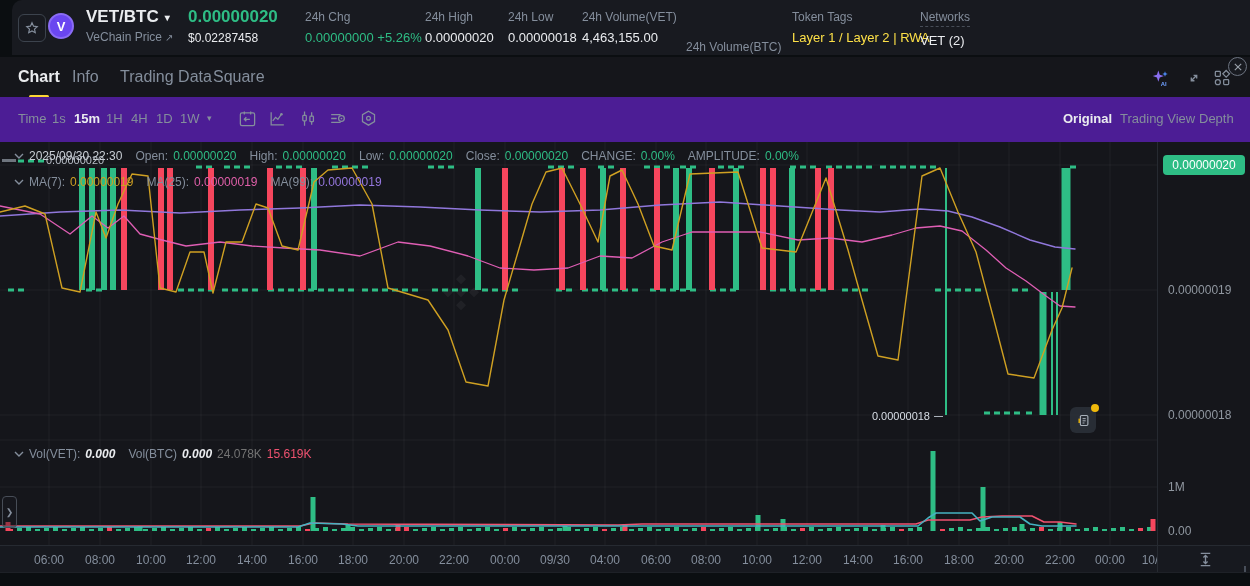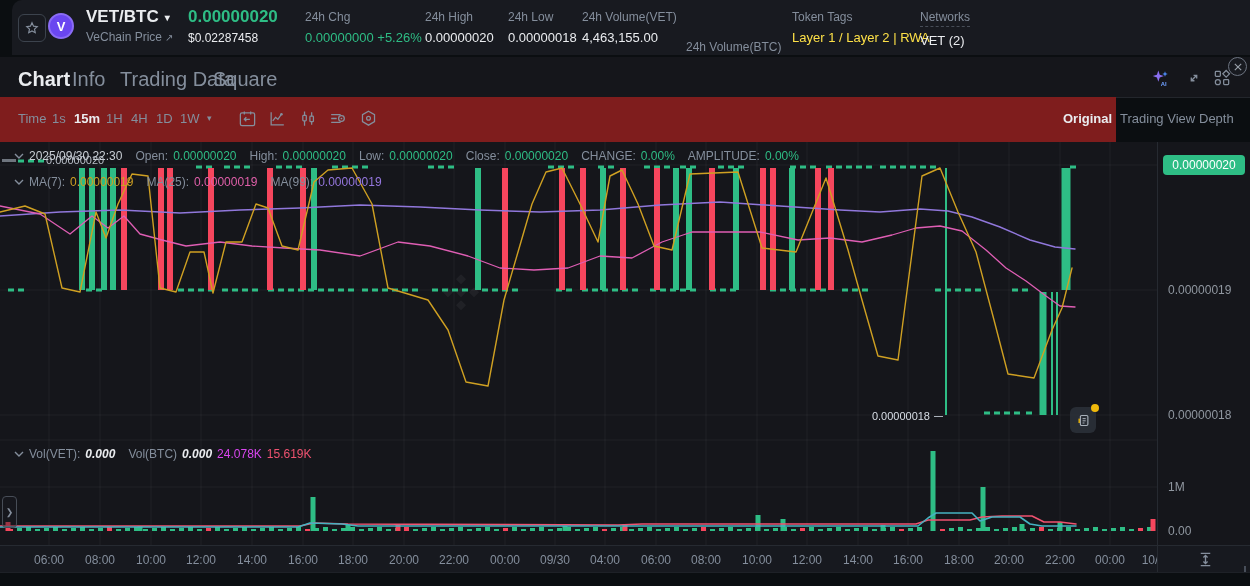--- a/index.html
+++ b/index.html
@@ -16,45 +16,45 @@
   .last-price{font-size:17px;font-weight:bold;color:#2EBD85;}
   .usd-price{margin-top:4px;font-size:12px;color:#EAECEF;}
   .stat{position:absolute;top:10px;}
   .stat-label{font-size:12px;color:#848E9C;white-space:nowrap;}
   .stat-label.dashed{border-bottom:1px dashed #474D57;padding-bottom:2px;cursor:help;}
   .stat-value{margin-top:6px;font-size:13px;color:#EAECEF;white-space:nowrap;}
   .stat-value.up{color:#2EBD85;}
   .stat-value.tag{color:#fde047;}
   
   .tabsrow{position:absolute;left:0;top:57px;width:1250px;height:40px;background:#15161B;border-bottom:1px solid #23262C;}
-  .tab{position:absolute;top:11px;font-size:20px;color:#848E9C;cursor:pointer;}
+  .tab{position:absolute;top:11px;font-size:16px;color:#848E9C;cursor:pointer;}
   .tab.active{color:#EAECEF;font-weight:bold;}
   .tab .underline{position:absolute;left:50%;transform:translateX(-50%);bottom:-12px;width:20px;height:3px;border-radius:2px;background:#FCD535;}
   .tabicon{position:absolute;top:11px;width:20px;height:20px;cursor:pointer;display:flex;align-items:center;justify-content:center;}
   .closebtn{position:absolute;left:1228px;top:57px;width:17px;height:17px;border:1px solid #6C7380;border-radius:50%;color:#9aa2ab;display:flex;align-items:center;justify-content:center;font-size:10px;background:#181A20;cursor:pointer;z-index:9;}
   
-  .toolrow{position:absolute;left:0;top:97px;width:1116px;height:45px;background:#7f1d1d;border-bottom:1px solid #23262C;}
+  .toolrow{position:absolute;left:0;top:97px;width:1250px;height:45px;background:#4c1d95;border-bottom:1px solid #23262C;}
   .tool{position:absolute;top:14px;font-size:13px;color:#848E9C;cursor:pointer;white-space:nowrap;}
   .tool.active{color:#EAECEF;font-weight:bold;}
   .toolcaret{position:absolute;top:16px;font-size:9px;color:#848E9C;cursor:pointer;}
   .toolicon{position:absolute;top:12px;width:20px;height:20px;cursor:pointer;}
   
   .chart{position:absolute;left:0;top:142px;width:1250px;height:403px;background:#15161B;}
   .watermark{position:absolute;left:438px;top:128px;display:flex;align-items:center;gap:16px;pointer-events:none;}
   .watermark .wm-text{font-size:38px;font-weight:bold;letter-spacing:10px;color:rgba(255,255,255,0.05);}
   .chart svg.main{position:absolute;left:0;top:0;}
   .inforow{position:absolute;left:14px;display:flex;align-items:center;gap:5px;font-size:12px;white-space:nowrap;z-index:5;}
   .lbl{color:#848E9C;}
   .lbl.ml{margin-left:8px;}
   .val-up{color:#2EBD85;}
   .val-ma7{color:#CFA022;}
   .val-ma25{color:#E05FA9;}
   .val-ma99{color:#9577DE;}
   .val-white{color:#EAECEF;font-weight:bold;font-style:italic;}
-  .val-volma1{color:#d946ef;}
+  .val-volma1{color:#737373;}
   .val-volma2{color:#EF5270;}
   .dtime{color:#C8CDD4;}
   .lefttag{position:absolute;left:46px;top:12px;font-size:11px;color:#B7BDC6;z-index:4;}
   .lowmark{position:absolute;left:856px;top:268px;width:74px;text-align:right;font-size:11px;color:#D8DEE6;z-index:4;}
   .lowtick{position:absolute;left:934px;top:274px;width:9px;height:1px;background:#AAB2BA;z-index:4;}
   .newsbtn{position:absolute;left:1070px;top:265px;width:26px;height:26px;background:rgba(43,49,57,0.88);border-radius:6px;cursor:pointer;display:flex;align-items:center;justify-content:center;z-index:6;}
   .newsbtn .dot{position:absolute;right:-3px;top:-3px;width:8px;height:8px;border-radius:50%;background:#F0B90B;}
   .expander{position:absolute;left:2px;top:354px;width:13px;height:30px;border:1px solid #474D57;border-radius:4px;color:#848E9C;font-size:9px;display:flex;align-items:center;justify-content:center;cursor:pointer;z-index:6;background:rgba(24,26,32,.4);}
   
   .paxis{position:absolute;left:1157px;top:0;width:93px;height:403px;border-left:1px solid #262A31;cursor:ns-resize;}

